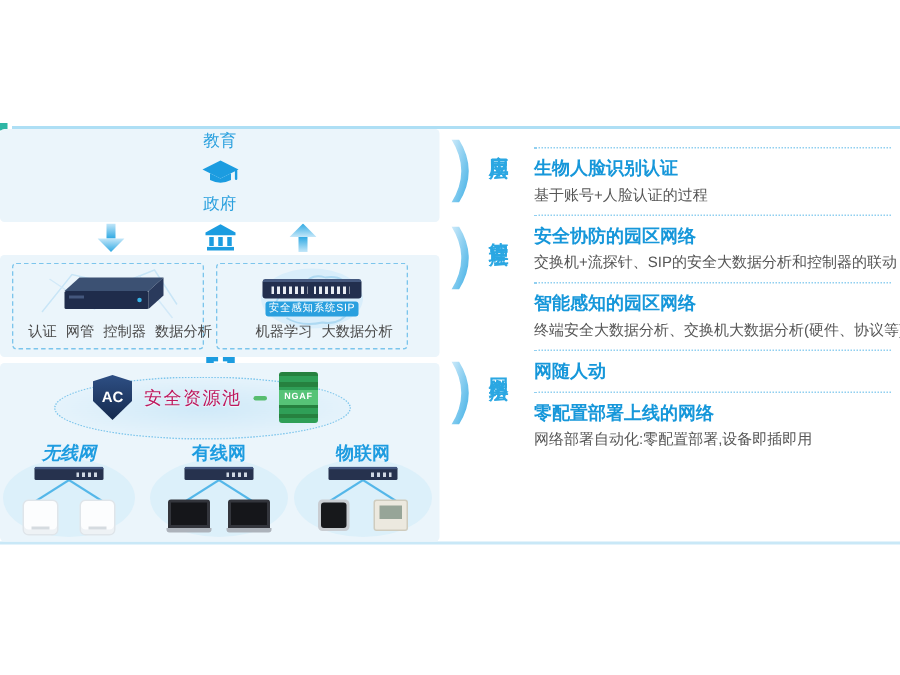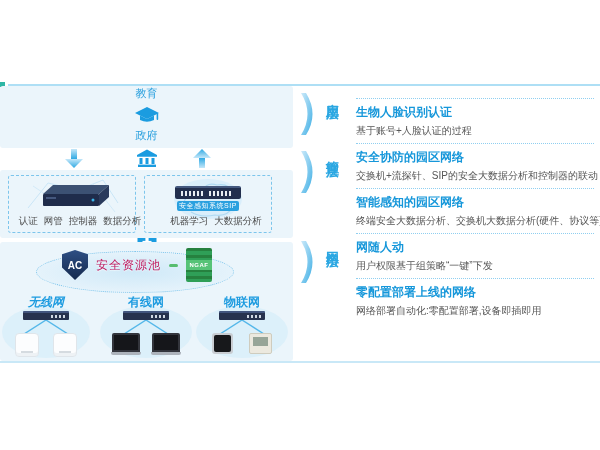--- a/index.html
+++ b/index.html
@@ -304,21 +304,20 @@
     </div>
 
     <div class="layer-group">
       <svg class="chev" width="15" height="42" viewBox="0 0 15 42">
         <path d="M1,0 Q14,21 1,42 L6,42 Q19,21 6,0 Z" fill="url(#chevg)"></path>
       </svg>
       <div class="vlabel">网络层</div>
       <div class="items">
         <div class="item">
           <div class="t">网随人动</div>
-          <div class="d">用户权限基于组策略“一键”下发</div>
         </div>
         <div class="item">
           <div class="t">零配置部署上线的网络</div>
           <div class="d">网络部署自动化:零配置部署,设备即插即用</div>
         </div>
       </div>
     </div>
 
   </div>
 </div>

